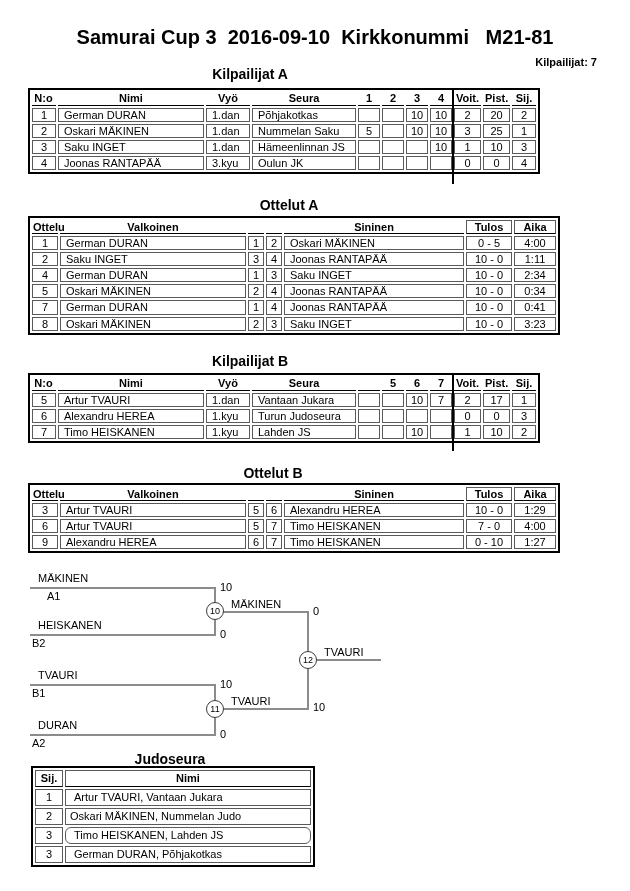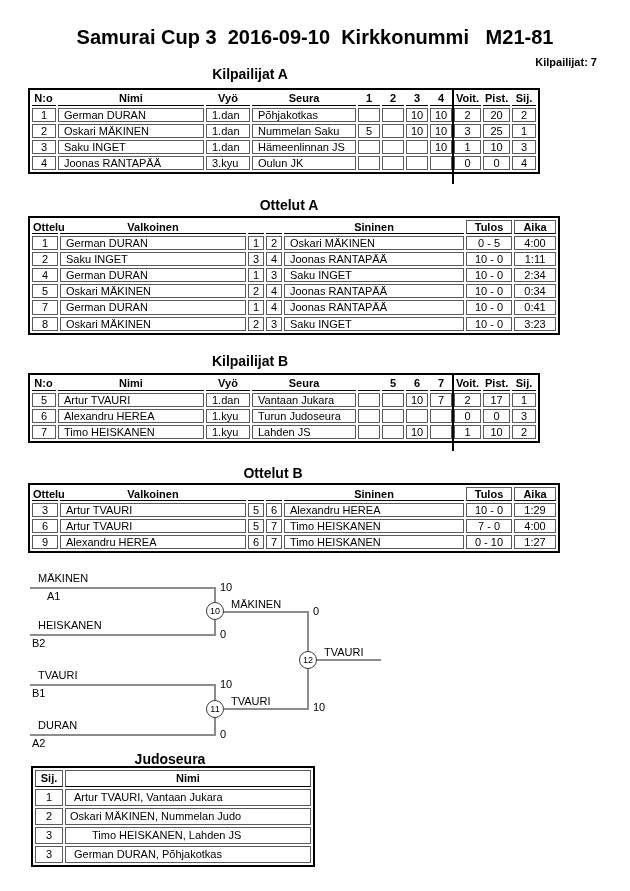--- a/index.html
+++ b/index.html
@@ -410,21 +410,21 @@
           <td class="l" style="padding-left:8px;">Artur TVAURI, Vantaan Jukara</td>
         </tr>
 
         <tr>
           <td class="c">2</td>
           <td class="l" style="padding-left:4px;">Oskari MÄKINEN, Nummelan Judo</td>
         </tr>
 
         <tr>
           <td class="c">3</td>
-          <td class="l" style="padding-left:26px;">Timo HEISKANEN, Lahden JS</td>
+          <td class="l" style="padding-left:8px;border-radius:6px;">Timo HEISKANEN, Lahden JS</td>
         </tr>
 
         <tr>
           <td class="c">3</td>
           <td class="l" style="padding-left:8px;margin-left:36px;">German DURAN, Põhjakotkas</td>
         </tr>
       </tbody>
   </table>
 
 </div>

